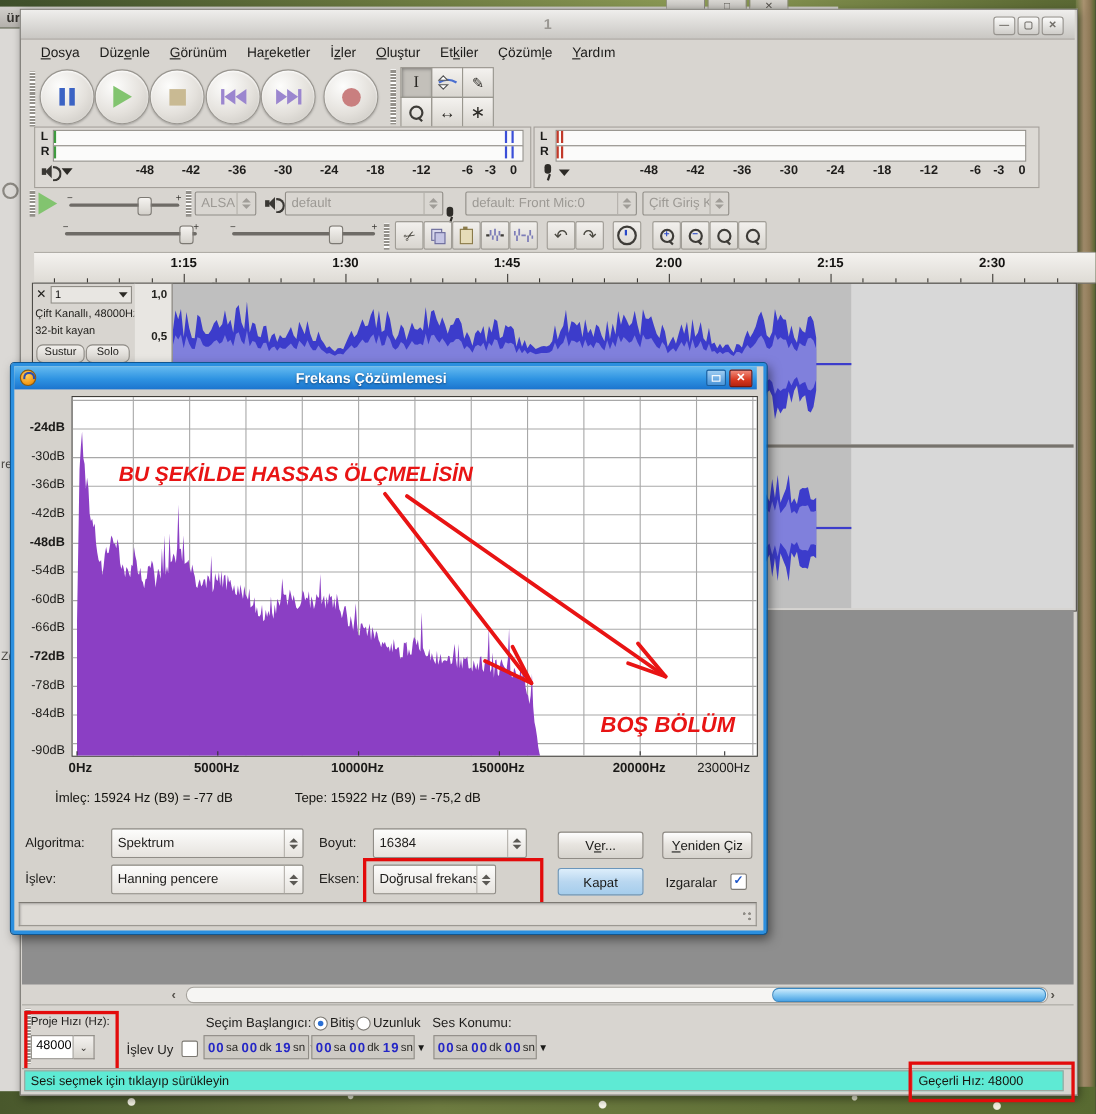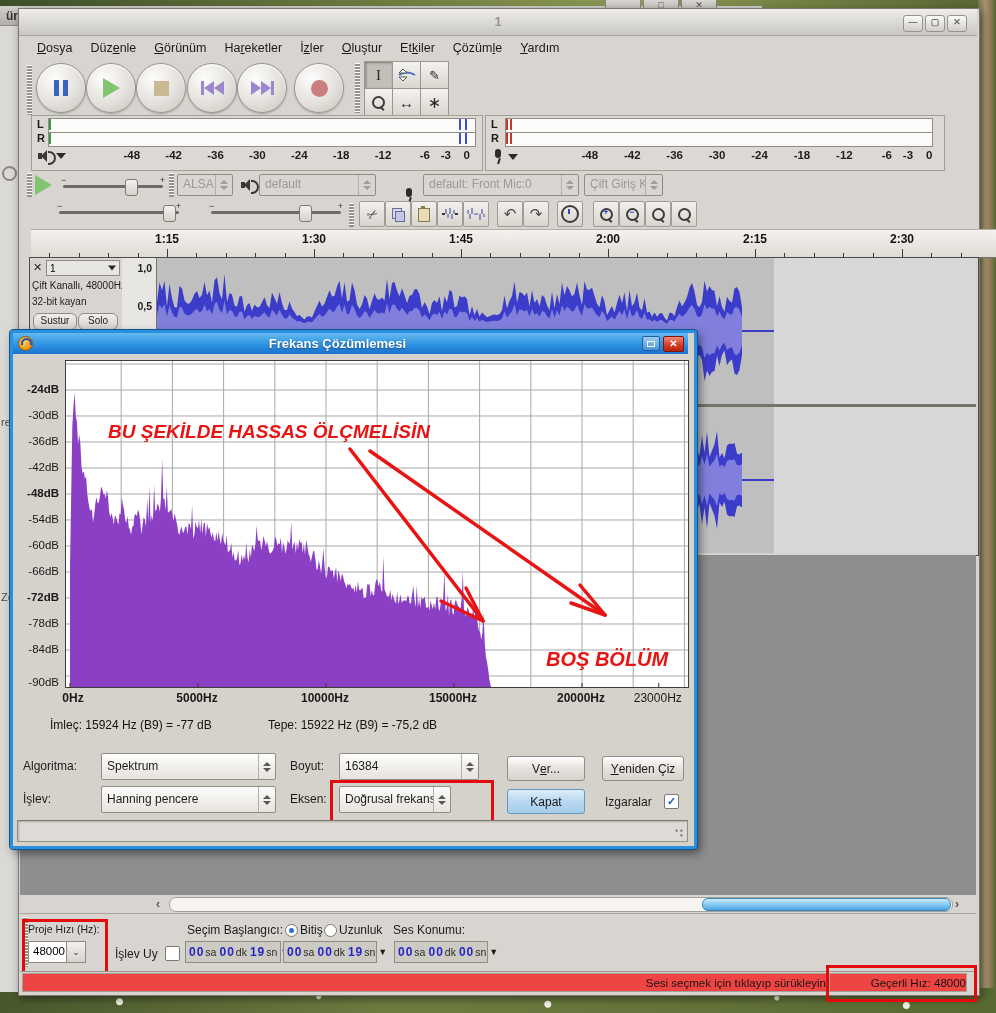--- a/index.html
+++ b/index.html
@@ -129,22 +129,22 @@
   .scroll-track{background:#f6f5f3;border:1px solid #a5a29c;border-radius:7px;}
   .scroll-thumb{position:absolute;background:linear-gradient(#cdeafb,#8ecdf4 45%,#4ba3e4);
     border:1px solid #3a87c0;border-radius:6px;}
   .sarrow{position:absolute;font-size:12px;color:#55524c;font-weight:bold;}
   .tf{position:absolute;height:22px;background:#cdcac4;border:1px solid #8f8c86;
     display:flex;align-items:center;padding:0 3px;box-sizing:border-box;}
   .tf .num{color:#2426c6;font-weight:bold;font-size:12px;letter-spacing:1px;}
   .tf .unit{color:#2b2a26;font-size:10.5px;margin:0 3px 0 1px;}
   .tf .dd{margin-left:auto;font-size:9px;color:#1a1a18;}
   .statusbar{background:#d8d5d0;border-top:1px solid #98958f;}
-  .scell{position:absolute;height:19px;background:#ef4444;border:1px solid #a3a09a;
-    font-size:11.5px;color:#16150f;line-height:18px;padding-left:5px;box-sizing:border-box;white-space:nowrap;overflow:hidden;text-align:right;}
+  .scell{position:absolute;height:19px;background:#5eead4;border:1px solid #a3a09a;
+    font-size:11.5px;color:#16150f;line-height:18px;padding-left:5px;box-sizing:border-box;white-space:nowrap;overflow:hidden;}
   
   .spk{width:14px;height:12px;position:relative;}
   .spk::before{content:"";position:absolute;left:0;top:3px;width:4px;height:6px;background:#3a3834;}
   .spk::after{content:"";position:absolute;left:3px;top:0;border-top:6px solid transparent;border-bottom:6px solid transparent;border-right:6px solid #3a3834;}
   .spk .wv{position:absolute;left:10px;top:1px;width:6px;height:10px;border:2px solid #3a3834;
     border-left:none;border-radius:0 8px 8px 0;}
   .mic{width:9px;height:16px;position:relative;}
   .mic::before{content:"";position:absolute;left:1px;top:0;width:6px;height:9px;background:#2e2c28;border-radius:3px;}
   .mic::after{content:"";position:absolute;left:3.5px;top:9px;width:1.5px;height:6px;background:#2e2c28;transform:rotate(18deg);}
   .mag{width:9px;height:9px;border:2px solid #3e3c38;border-radius:50%;position:relative;}
@@ -319,21 +319,21 @@
     <div class="abs combo dim" style="left:158px;top:165px;width:56px;height:22px;">
       <span class="t">ALSA</span>
         <span class="s">
           <span class="tri-u"></span>
           <span class="tri-d"></span>
         </span>
     </div>
     <div class="abs spk" style="left:222px;top:170px;">
         <span class="wv"></span>
       </div>
-    <div class="abs combo dim" style="left:240px;top:165px;width:117px;height:22px;">
+    <div class="abs combo dim" style="left:240px;top:165px;width:144px;height:22px;">
       <span class="t">default</span>
         <span class="s">
           <span class="tri-u"></span>
           <span class="tri-d"></span>
         </span>
     </div>
     <div class="abs mic" style="left:386px;top:167px;"></div>
     <div class="abs combo dim" style="left:404px;top:165px;width:156px;height:22px;">
       <span class="t">default: Front Mic:0</span>
         <span class="s">

